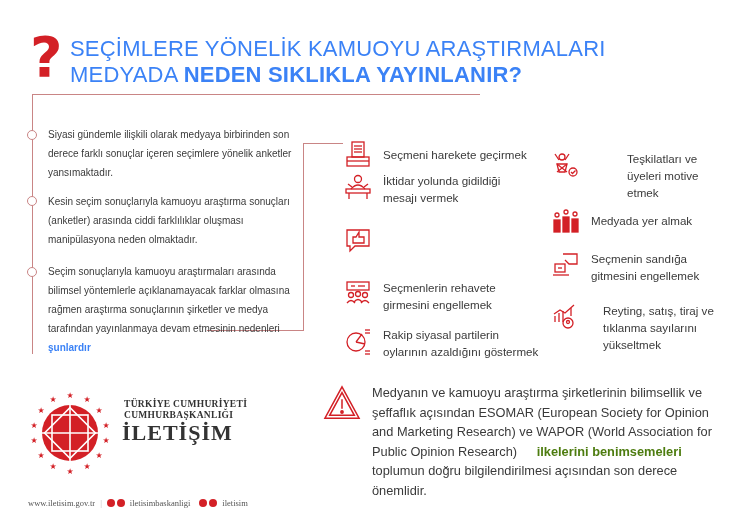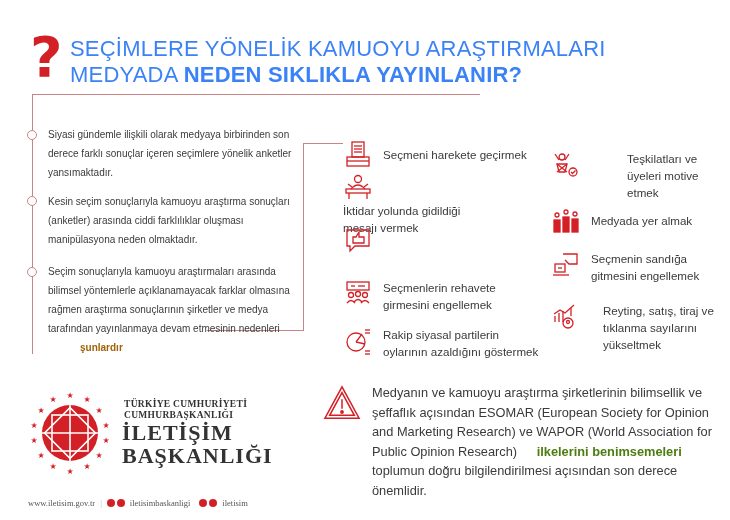--- a/index.html
+++ b/index.html
@@ -24,21 +24,21 @@
   }
   .frame-top-right { position: absolute; left: 303px; top: 143px; width: 40px; border-top: 1.5px solid #c98585; }
   .frame-bottom { position: absolute; left: 207px; top: 330px; width: 97px; border-top: 1.5px solid #c98585; }
   .dot {
     position: absolute; width: 8px; height: 8px; border-radius: 50%; background: #fff;
     border: 1.5px solid #c98585; left: 27px;
   }
   .para {
     position: absolute; left: 48px; font-size: 10px; line-height: 19px; color: #3a3a3a; width: 260px;
   }
-  .para b { color: #a16207; margin-left: 32px; }
+  .para b { color: #3b82f6; }
   .item { position: absolute; display: flex; align-items: flex-start; }
   .item .ic { width: 30px; height: 30px; margin-right: 10px; flex: none; }
   .item .txt { font-size: 11.6px; line-height: 17px; color: #3a3a3a; }
   .warn-text {
     position: absolute; left: 372px; top: 383px; width: 345px; font-size: 12.8px; line-height: 19.5px; color: #3a3a3a;
   }
   .warn-text b { color: #4d7c0f; margin-left: 16px; }
   .logo-text-1 { position: absolute; left: 124px; top: 399px; font-family: "Liberation Serif", serif; font-weight: bold; font-size: 9.5px; line-height: 11px; color: #333; letter-spacing: 0.3px; }
   .logo-text-2 { position: absolute; left: 122px; top: 421px; font-family: "Liberation Serif", serif; font-weight: bold; font-size: 22px; line-height: 23px; color: #333; letter-spacing: 1px; }
   .footer { position: absolute; left: 28px; top: 498px; font-family: "Liberation Serif", serif; font-size: 8.5px; color: #555; display: flex; align-items: center; gap: 5px; }
@@ -71,21 +71,21 @@
   <svg class="ic" viewBox="0 0 30 30" fill="none" stroke="#d32026" stroke-width="1.3">
     <rect x="9" y="2" width="12" height="15"></rect>
       <line x1="11" y1="6" x2="19" y2="6"></line>
       <line x1="11" y1="9" x2="19" y2="9"></line>
       <line x1="11" y1="12" x2="19" y2="12"></line>
     <rect x="4" y="17" width="22" height="9"></rect>
       <line x1="4" y1="21" x2="26" y2="21"></line>
   </svg>
   <div class="txt" style="padding-top:6px">Seçmeni harekete geçirmek</div>
 </div>
-<div class="item" style="left:343px; top:172px; width:200px;flex-direction:column;">
+<div class="item" style="left:343px; top:172px; width:200px;">
   <svg class="ic" viewBox="0 0 30 30" fill="none" stroke="#d32026" stroke-width="1.3">
     <circle cx="15" cy="7" r="3.5"></circle>
       <path d="M8 17 q7 -8 14 0"></path>
       <line x1="5" y1="12" x2="9" y2="15"></line>
       <line x1="25" y1="12" x2="21" y2="15"></line>
     <rect x="3" y="17" width="24" height="4"></rect>
       <line x1="6" y1="21" x2="6" y2="27"></line>
       <line x1="24" y1="21" x2="24" y2="27"></line>
   </svg>
   <div class="txt" style="width:150px">İktidar yolunda gidildiği mesajı vermek</div>
@@ -200,21 +200,20 @@
       <text x="14" y="23">★</text>
       <text x="26" y="12">★</text>
   </g>
 </svg>
 <div class="logo-text-1">
   <div>TÜRKİYE CUMHURİYETİ</div>
   <div>CUMHURBAŞKANLIĞI</div>
 </div>
 <div class="logo-text-2">
   <div>İLETİŞİM</div>
-  <div>BAŞKANLIĞI</div>
 </div>
 
 <div class="footer">
   <span>www.iletisim.gov.tr</span>
   <span style="color:#bbb">|</span>
   <span class="soc"></span>
   <span class="soc" style="margin-left:-3px"></span>
   <span>iletisimbaskanligi</span>
   <span class="soc" style="margin-left:4px"></span>
   <span class="soc" style="margin-left:-3px"></span>

